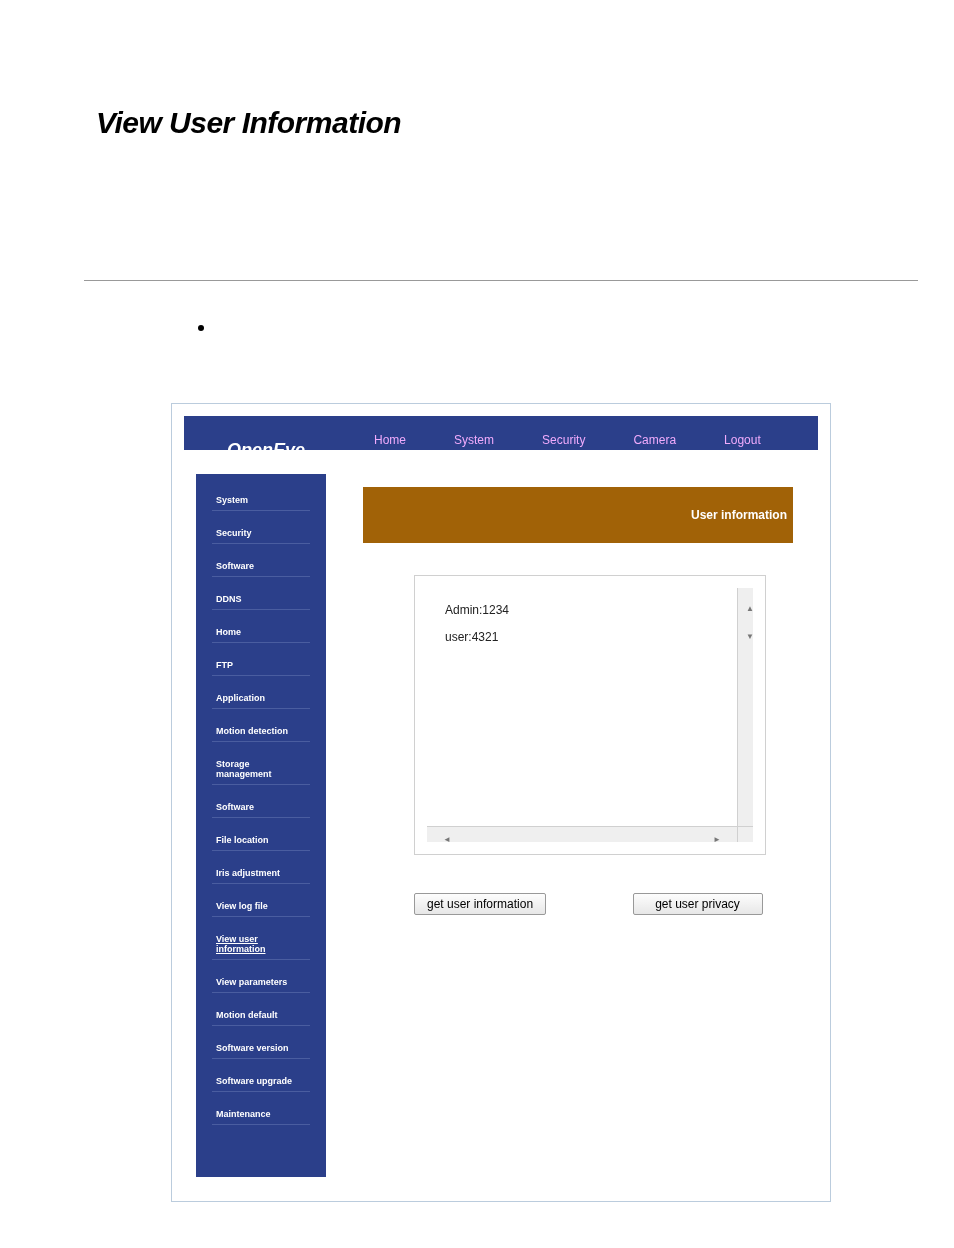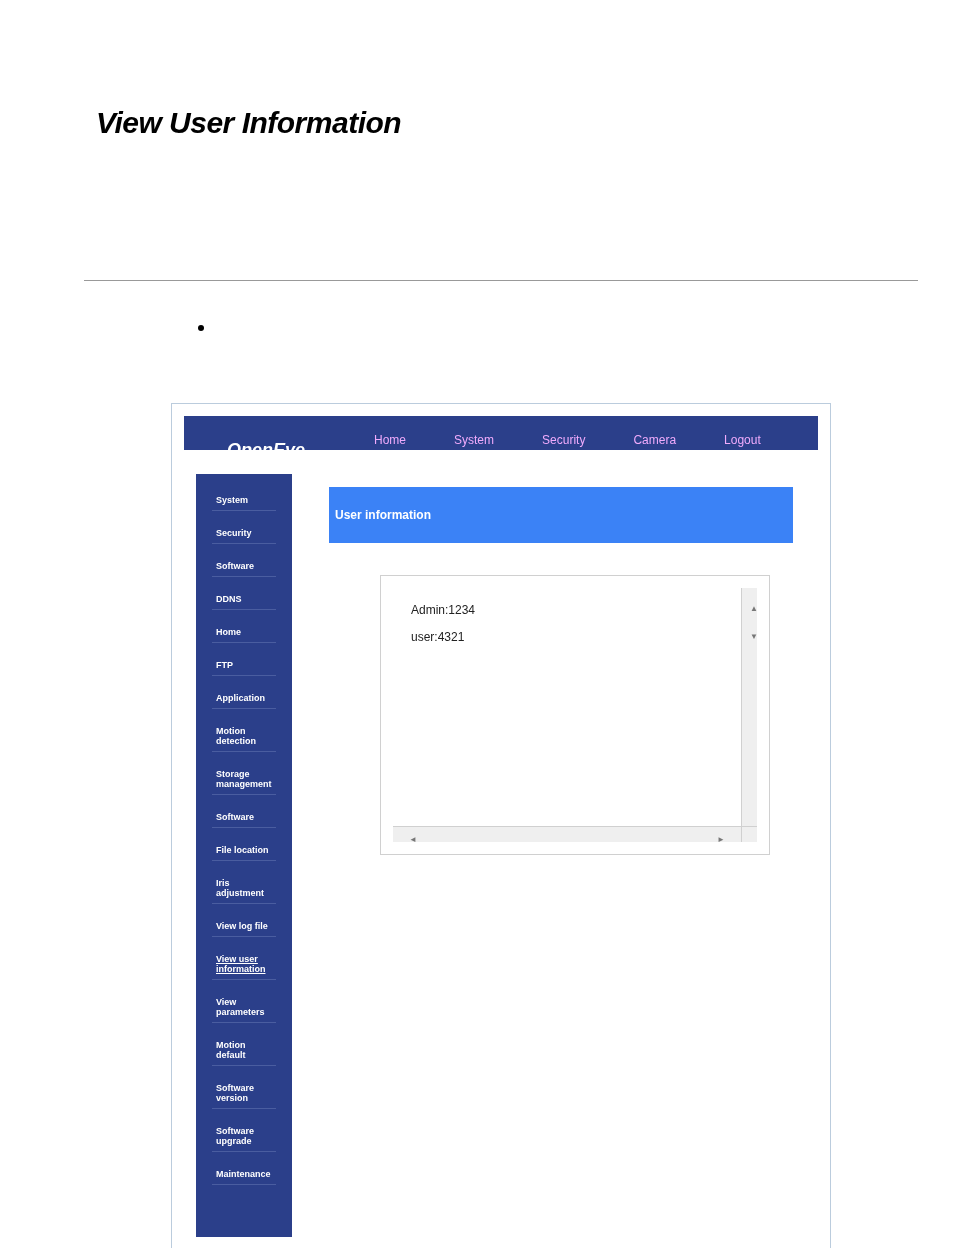--- a/index.html
+++ b/index.html
@@ -75,31 +75,32 @@
     color: #fff;
     font-size: 9px;
     font-weight: bold;
     padding: 5px 4px;
     border-bottom: 1px solid #4a5da0;
     cursor: pointer;
   }
   .side-item.underline { text-decoration: underline; }
   .content { flex: 1; background: #fff; }
   .content-header {
-    background: #3b82f6;
+    background: #a16207;
     color: #fff;
     font-size: 12px;
     font-weight: bold;
     padding: 21px 6px;
     border: 1px solid #fff;
     border-bottom: none;
+    text-align: right;
   }
   .info-box-wrap { padding: 8px 12px 0 40px; }
   .info-box {
-    width: 390px;
+    width: 352px;
     height: 280px;
     border: 1px solid #d0d0d0;
     position: relative;
     font-size: 12px;
     color: #222;
   }
   .info-text { padding: 3px 6px; line-height: 1.25; }
   .vscroll {
     position: absolute;
     right: 0; top: 0; bottom: 16px;
@@ -206,17 +207,21 @@
             <div style="flex:1"></div>
             <div class="arrow-down">▼</div>
           </div>
           <div class="hscroll">
             <div class="arrow-l">◄</div>
             <div class="arrow-r">►</div>
           </div>
           <div class="corner"></div>
         </div>
       </div>
+      <div class="button-row">
+        <button class="btn">get user information</button>
+        <button class="btn">get user privacy</button>
+      </div>
     </div>
   </div>
 </div>
 
 <hr class="divider">
 
 </body></html>

